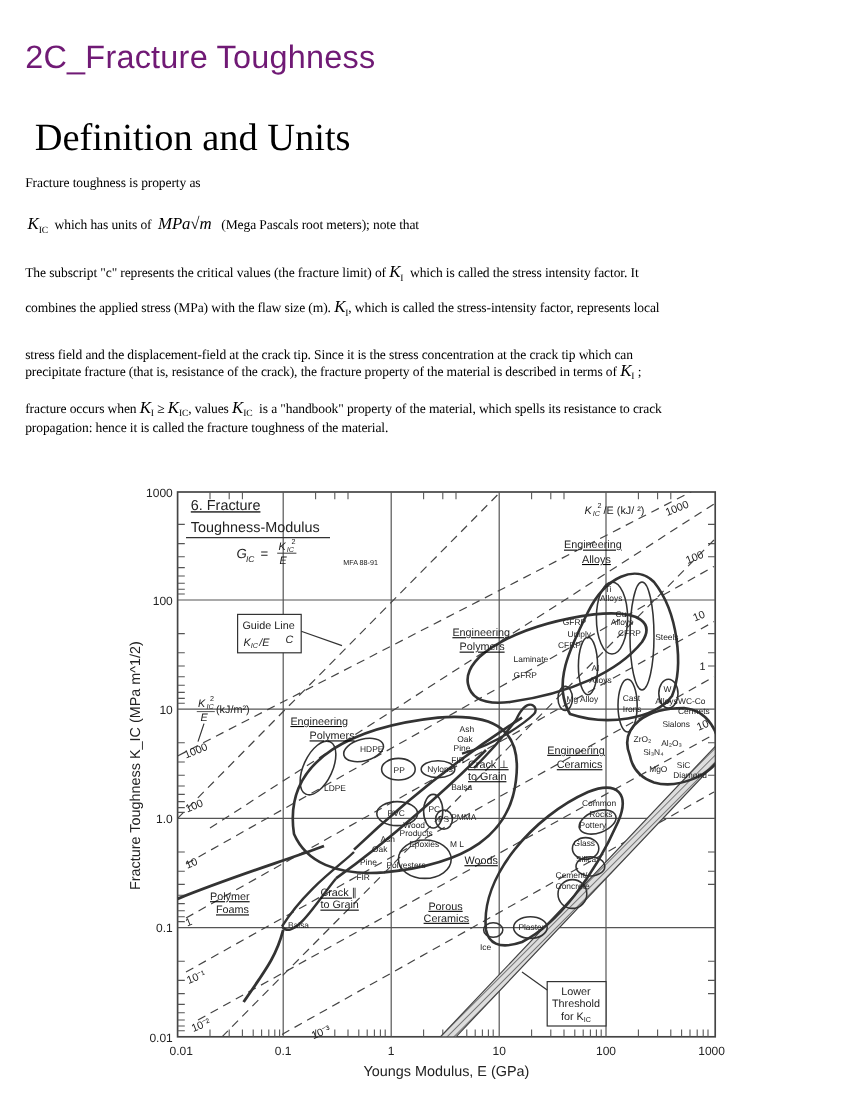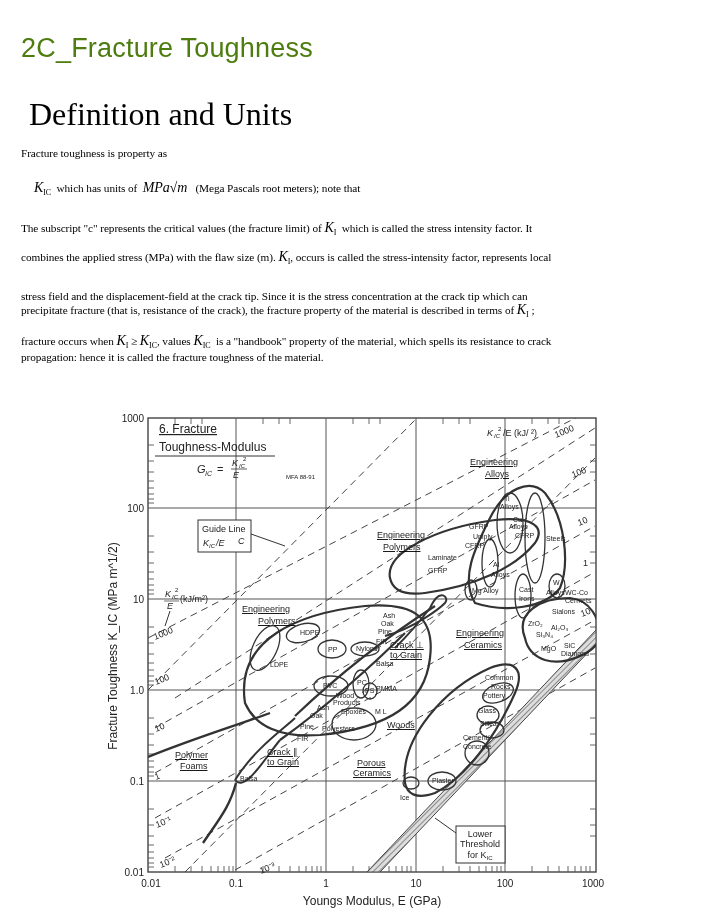--- a/index.html
+++ b/index.html
@@ -1,59 +1,59 @@
 <!DOCTYPE html>
 <html><head>
 <meta charset="utf-8">
 <style>
   html, body { margin: 0; padding: 0; background: #ffffff; }
   body { width: 714px; height: 924px; position: relative; overflow: hidden; }
   .page-title {
     position: absolute; left: 21px; top: 33px;
     font-family: "Liberation Sans", sans-serif; font-size: 27px;
-    color: #4d7c0f; font-weight: normal; margin: 0; letter-spacing: 0.2px;
+    color: #701a75; font-weight: normal; margin: 0; letter-spacing: 0.2px;
   }
   .section-heading {
     position: absolute; left: 21px; top: 88px;
     font-family: "Liberation Serif", serif; font-size: 32px;
     color: #000; font-weight: normal; margin: 8px;
   }
   .para {
     position: absolute; left: 21px;
     font-family: "Liberation Serif", serif; font-size: 11.3px; color: #000;
     white-space: nowrap; margin: 0; letter-spacing: -0.1px;
   }
   .math { font-family: "Liberation Serif", serif; font-style: italic; font-size: 14px; }
   .math sub { font-size: 8px; font-style: normal; vertical-align: -3px; }
-  .figure { position: absolute; left: 95px; top: 400px; width: 520px; height: 505px; margin-top: 8px; }
+  .figure { position: absolute; left: 95px; top: 400px; width: 520px; height: 505px; }
   svg text { font-family: "Liberation Sans", sans-serif; fill: #222; }
 </style>
 </head>
 <body>
 
 <h1 class="page-title">2C_Fracture Toughness</h1>
 <h2 class="section-heading">Definition and Units</h2>
 
 <p class="para" style="top:147px">Fracture toughness is property as</p>
 
 <p class="para" style="top:180px">
-  <span class="math" style="margin-left:13px"><span>K</span><sub>IC</sub></span>
+  <span class="math" style="margin-left:2px"><span>K</span><sub>IC</sub></span>
   &nbsp;<span>which has units of</span>
   &nbsp;<span class="math">MPa√m</span>
   &nbsp;&nbsp;<span>(Mega Pascals root meters); note that</span>
 </p>
 
 <p class="para" style="top:220px">
   <span>The subscript "c" represents the critical values (the fracture limit) of</span>
   <span class="math"><span>K</span><sub>I</sub></span>
   &nbsp;<span>which is called the stress intensity factor. It</span>
 </p>
 <p class="para" style="top:249px">
   <span>combines the applied stress (MPa) with the flaw size (m).</span>
-  <span class="math"><span>K</span><sub>I</sub></span><span>, occurs is called the stress-intensity factor, represents local</span>
+  <span class="math"><span>K</span><sub>I</sub></span><span>, which is called the stress-intensity factor, represents local</span>
 </p>
 <p class="para" style="top:290px">
   <span>stress field and the displacement-field at the crack tip. Since it is the stress concentration at the crack tip which can</span>
 </p>
 <p class="para" style="top:302px">
   <span>precipitate fracture (that is, resistance of the crack), the fracture property of the material is described in terms of</span>
   <span class="math"><span>K</span><sub>I</sub></span>
   <span>;</span>
 </p>
 <p class="para" style="top:333px">

